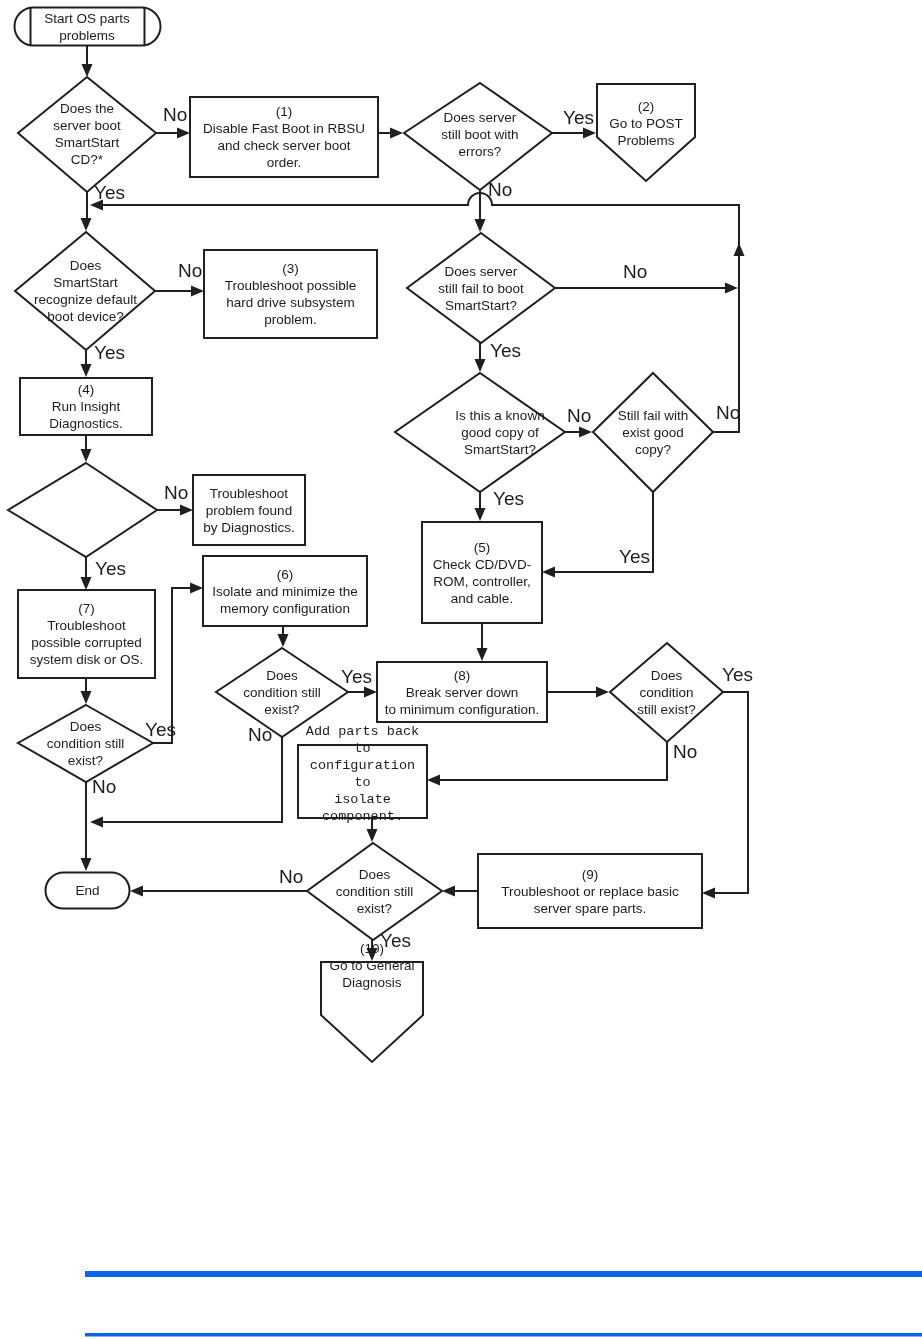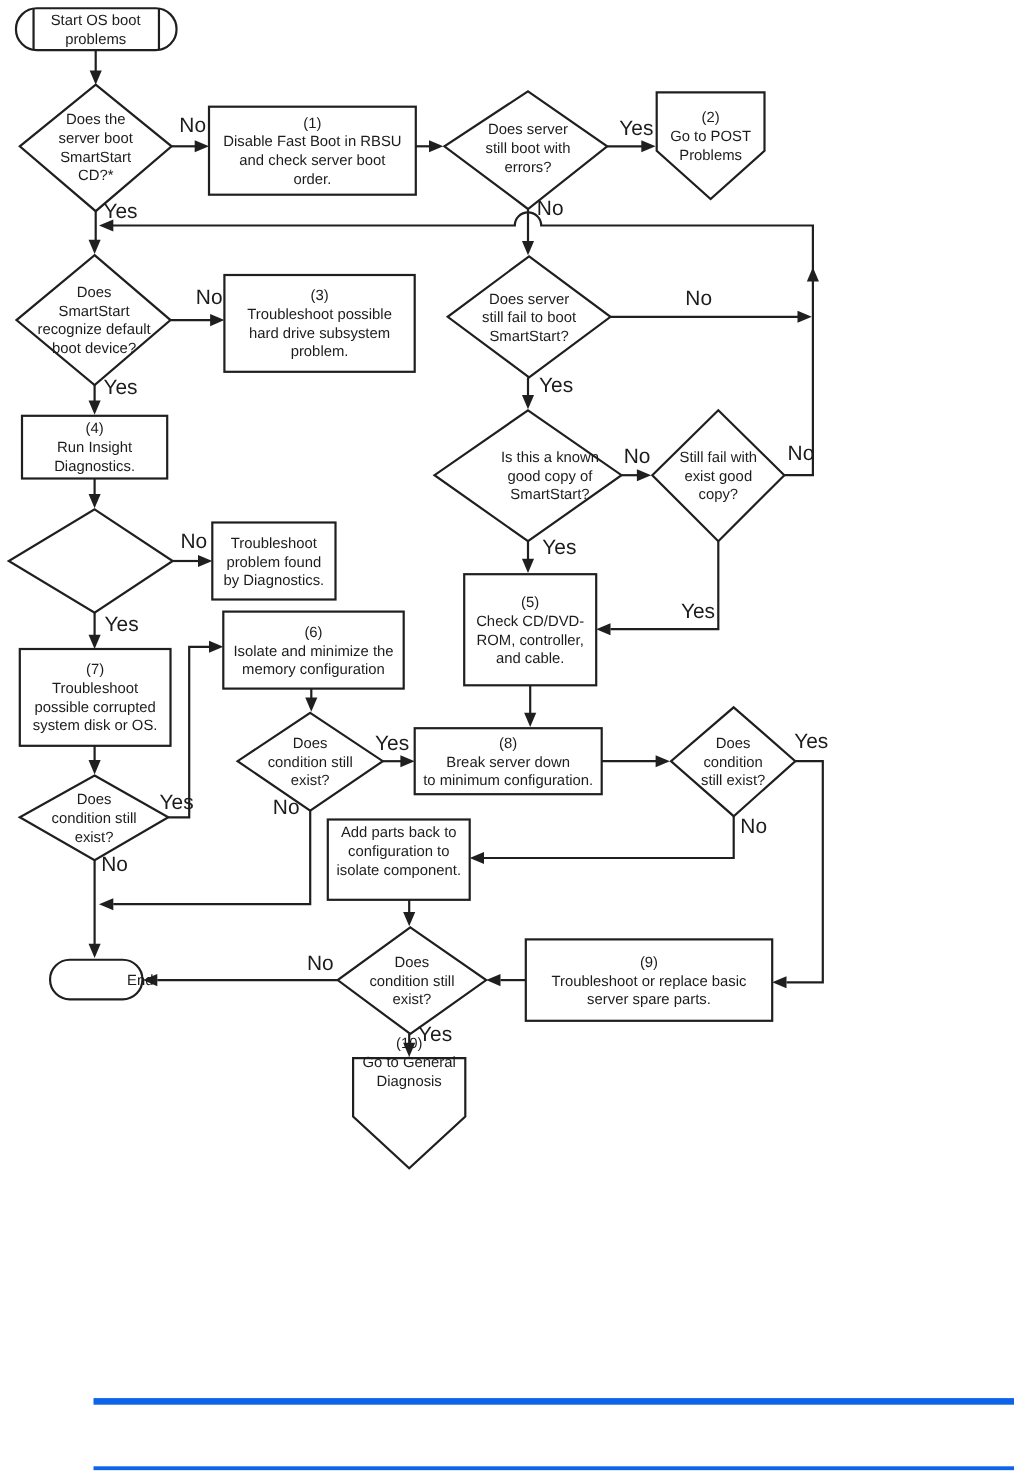--- a/index.html
+++ b/index.html
@@ -112,21 +112,21 @@
     <rect x="298" y="745" width="129" height="73"></rect>
     <rect x="478" y="854" width="224" height="74"></rect>
     <polygon points="373,843 442,891 373,940 307,891"></polygon>
     <polygon points="321,962 423,962 423,1015 372,1062 321,1015"></polygon>
   </g>
 
   <rect x="85" y="1271" width="837" height="6" fill="#0d64e8"></rect>
   <rect x="85" y="1333" width="837" height="3.5" fill="#0d64e8"></rect>
 </svg>
 
-<div class="node" style="left:16px;top:9px;width:142px;height:36px;">Start OS boot
+<div class="node" style="left:16px;top:9px;width:142px;height:36px;">Start OS parts
 problems</div>
 <div class="node" style="left:17px;top:92px;width:140px;height:84px;">Does the
 server boot
 SmartStart
 CD?*</div>
 <div class="node" style="left:191px;top:99px;width:186px;height:76px;">(1)
 Disable Fast Boot in RBSU
 and check server boot
 order.</div>
 <div class="node" style="left:408px;top:96px;width:144px;height:76px;">Does server
@@ -149,21 +149,21 @@
 <div class="node" style="left:194px;top:476px;width:110px;height:68px;">Troubleshoot
 problem found
 by Diagnostics.</div>
 <div class="node" style="left:19px;top:591px;width:135px;height:86px;">(7)
 Troubleshoot
 possible corrupted
 system disk or OS.</div>
 <div class="node" style="left:18px;top:712px;width:135px;height:62px;">Does
 condition still
 exist?</div>
-<div class="node" style="left:46px;top:873px;width:83px;height:35px;padding-left:40px;">End</div>
+<div class="node" style="left:46px;top:873px;width:83px;height:35px;">End</div>
 <div class="node" style="left:407px;top:246px;width:148px;height:84px;">Does server
 still fail to boot
 SmartStart?</div>
 <div class="node" style="left:415px;top:398px;width:170px;height:68px;">Is this a known
 good copy of
 SmartStart?</div>
 <div class="node" style="left:593px;top:402px;width:120px;height:60px;">Still fail with
 exist good
 copy?</div>
 <div class="node" style="left:423px;top:523px;width:118px;height:99px;">(5)
@@ -175,21 +175,21 @@
 memory configuration</div>
 <div class="node" style="left:216px;top:657px;width:132px;height:70px;">Does
 condition still
 exist?</div>
 <div class="node" style="left:378px;top:663px;width:168px;height:58px;">(8)
 Break server down
 to minimum configuration.</div>
 <div class="node" style="left:610px;top:656px;width:113px;height:72px;">Does
 condition
 still exist?</div>
-<div class="node" style="left:299px;top:746px;width:127px;height:55px;">Add parts back to
+<div class="node" style="left:299px;top:746px;width:127px;height:55px;font-family:Liberation Mono, monospace;">Add parts back to
 configuration to
 isolate component.</div>
 <div class="node" style="left:479px;top:855px;width:222px;height:72px;">(9)
 Troubleshoot or replace basic
 server spare parts.</div>
 <div class="node" style="left:307px;top:856px;width:135px;height:70px;">Does
 condition still
 exist?</div>
 <div class="node" style="left:321px;top:934px;width:102px;height:62px;">(10)
 Go to General

